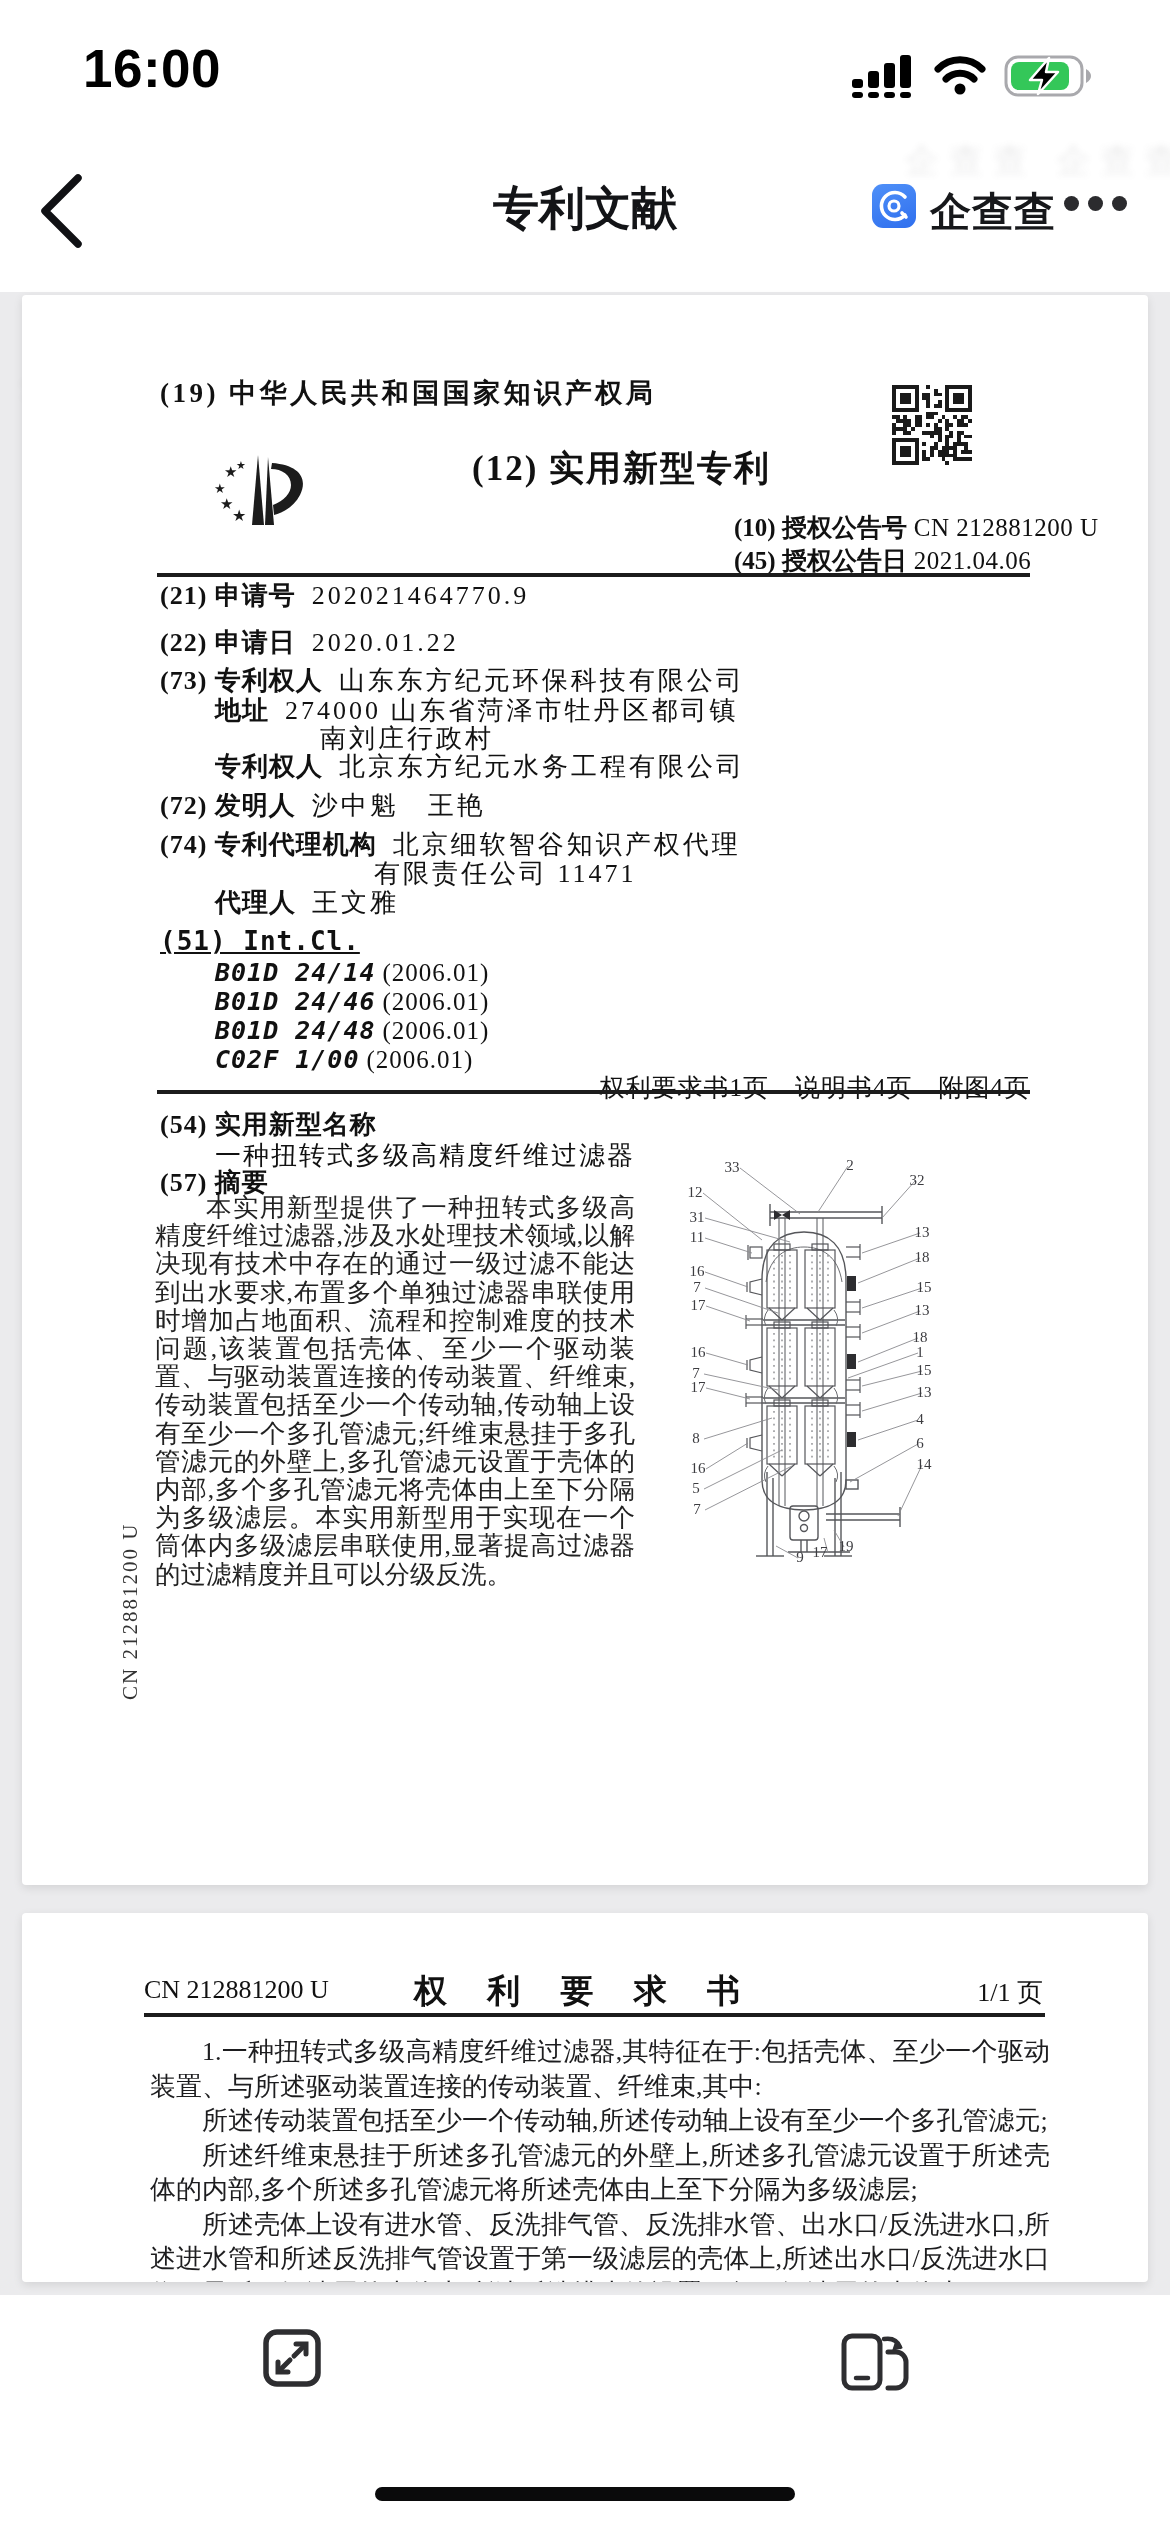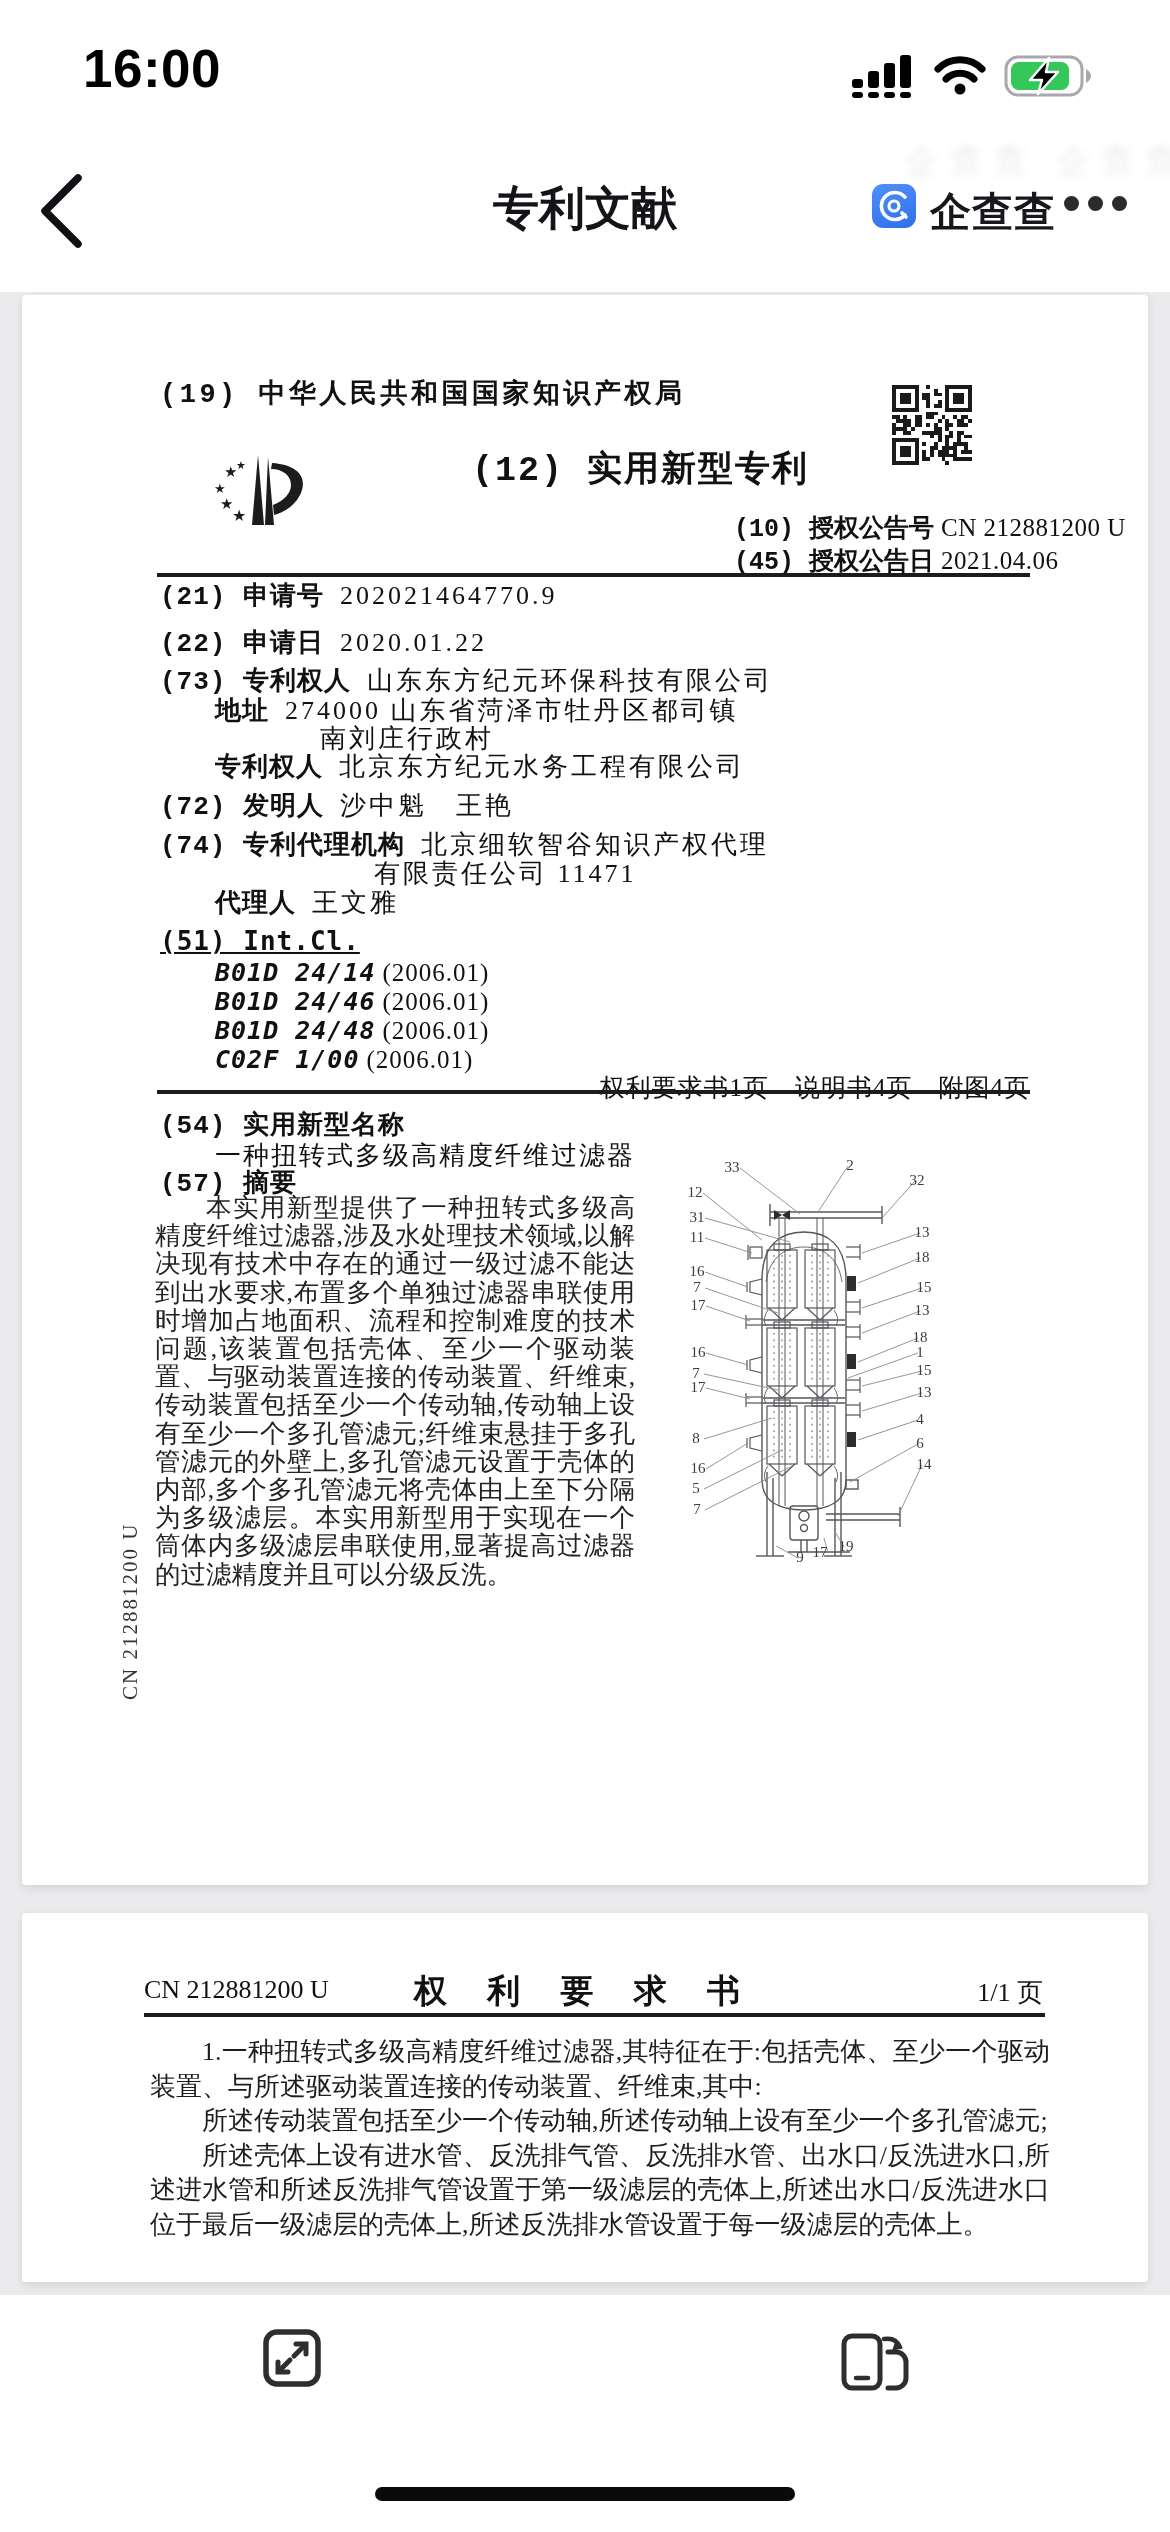--- a/index.html
+++ b/index.html
@@ -17,21 +17,21 @@
   .appname{position:absolute;left:930px;top:185px;font-size:41px;font-weight:700;color:#17181b;letter-spacing:1px;}
   .dots{position:absolute;left:1064px;top:196px;display:flex;gap:9px;}
   .dots i{width:15px;height:15px;border-radius:50%;background:#2b2b2e;}
 
   
   .page{position:absolute;left:22px;width:1126px;background:#ffffff;border-radius:4px;
         box-shadow:0 3px 10px rgba(0,0,0,.10);overflow:hidden;}
   .page1{top:295px;height:1590px;}
   .page2{top:1913px;height:369px;}
   .serif{font-family:"Liberation Serif","DejaVu Serif",serif;}
-  .heib{font-weight:700;font-family:Liberation Mono, monospace;}
+  .heib{font-weight:700;font-family:Liberation Serif, serif;}
 
   .office{left:138px;top:80px;font-size:27px;letter-spacing:3.5px;}
   .doctype{left:450px;top:150px;font-size:35px;letter-spacing:2px;}
   .pubrow{left:712px;font-size:25px;white-space:nowrap;}
   .pubrow .serif{font-size:25px;letter-spacing:.5px;}
   .rule{position:absolute;left:135px;width:873px;height:4px;background:#1c1c1c;}
 
   .bib{left:138px;font-size:26px;white-space:nowrap;display:flex;align-items:baseline;}
   .bib .lab{letter-spacing:1px;}
   .bib .val{font-family:"Liberation Serif","DejaVu Serif",serif;letter-spacing:3px;margin-left:16px;}
@@ -518,20 +518,21 @@
   </div>
 
   <div class="page page2">
     <div class="abs p2head serif" style="left:122px;">CN 212881200 U</div>
     <div class="abs p2center serif">权  利  要  求  书</div>
     <div class="abs p2head serif" style="right:105px;">1/1 页</div>
     <div class="abs" style="left:122px;top:100px;width:901px;height:4px;background:#1c1c1c;"></div>
     <div class="abs claims">
       <p>1.一种扭转式多级高精度纤维过滤器,其特征在于:包括壳体、至少一个驱动装置、与所述驱动装置连接的传动装置、纤维束,其中:</p>
       <p>所述传动装置包括至少一个传动轴,所述传动轴上设有至少一个多孔管滤元;</p>
+      <p>所述纤维束悬挂于所述多孔管滤元的外壁上,所述多孔管滤元设置于所述壳体的内部,多个所述多孔管滤元将所述壳体由上至下分隔为多级滤层;</p>
       <p>所述壳体上设有进水管、反洗排气管、反洗排水管、出水口/反洗进水口,所述进水管和所述反洗排气管设置于第一级滤层的壳体上,所述出水口/反洗进水口位于最后一级滤层的壳体上,所述反洗排水管设置于每一级滤层的壳体上。</p>
     </div>
   </div>
 
   <div class="toolbar">
     <button class="tbtn" style="left:260px;">
       <svg width="64" height="64" viewBox="0 0 64 64">
         <rect x="6" y="6" width="52" height="52" rx="11" fill="none" stroke="#2e2e31" stroke-width="5.5"></rect>
         <g stroke="#2e2e31" stroke-width="5" stroke-linecap="round" fill="none">
           <line x1="34" y1="30" x2="45" y2="19"></line>

